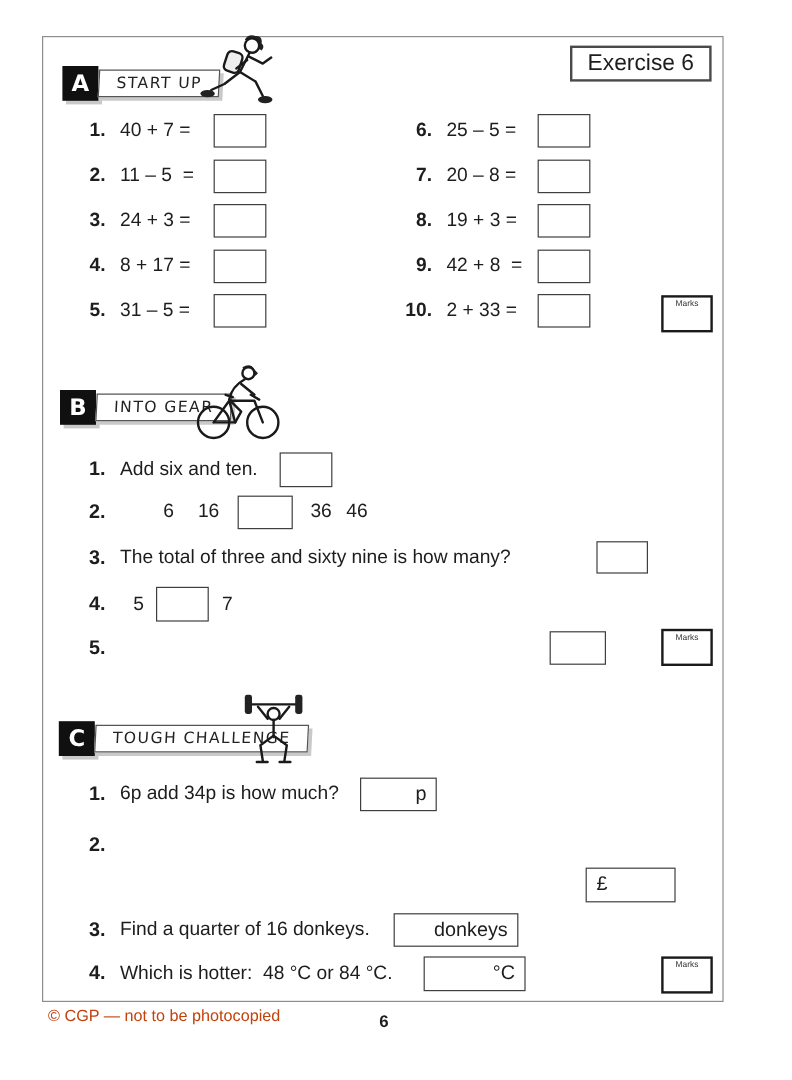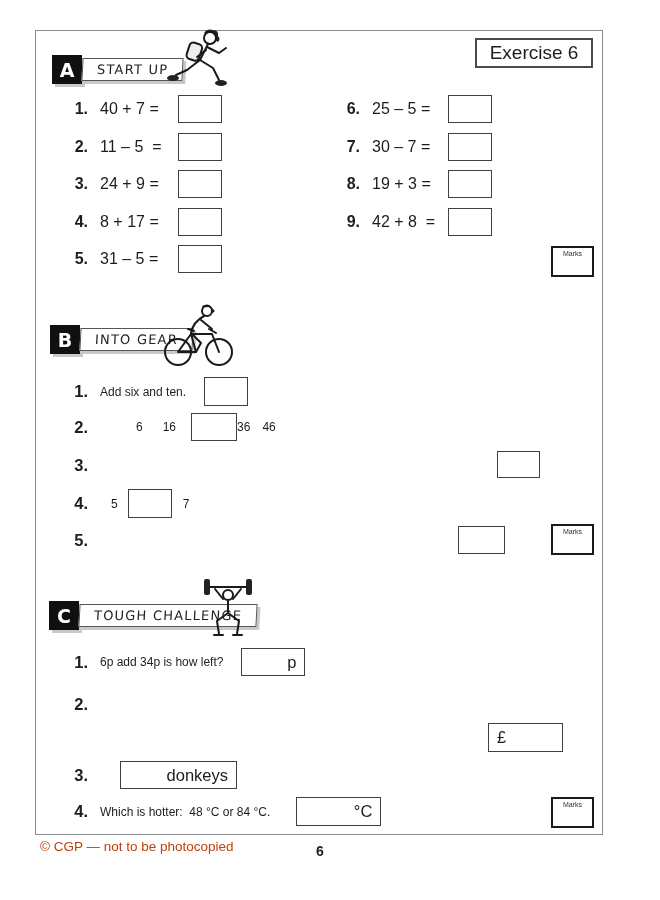--- a/index.html
+++ b/index.html
@@ -40,21 +40,21 @@
     display: flex; align-items: center; padding: 0 14px;
     font-size: 13px; letter-spacing: 1.2px; color: #222;
     box-shadow: 3px 3px 0 #c9c9c9;
     transform: skewX(-3deg);
     font-family: "DejaVu Sans", sans-serif; white-space: pre;
   }
 
   
   .q-row { display: flex; align-items: center; min-height: 28px; }
   .q-num { font-weight: bold; font-size: 16.5px; width: 30px; text-align: right; margin-right: 12px; flex: none; }
-  .q-text { font-size: 12px; white-space: pre; }
+  .q-text { font-size: 16px; white-space: pre; }
   .a-col .q-num { font-size: 16px; }
   .a-expr { font-size: 16px; white-space: pre; width: 78px; }
   .a-col .q-row { margin-bottom: 9.5px; height: 28px; }
   .a-col-right .q-num { width: 34px; }
   .a-col-right .a-expr { width: 76px; }
 
   .ans-box {
     border: 1.5px solid #3f3f3f; background: #fff;
     width: 44px; height: 28px; flex: none;
     display: flex; align-items: center; font-size: 16.5px;
@@ -106,21 +106,21 @@
     <span class="a-expr">40 + 7 =</span>
     <span class="ans-box"></span>
   </div>
   <div class="q-row">
     <span class="q-num">2.</span>
     <span class="a-expr">11 – 5  =</span>
     <span class="ans-box"></span>
   </div>
   <div class="q-row">
     <span class="q-num">3.</span>
-    <span class="a-expr">24 + 9 =</span>
+    <span class="a-expr">24 + 3 =</span>
     <span class="ans-box"></span>
   </div>
   <div class="q-row">
     <span class="q-num">4.</span>
     <span class="a-expr">8 + 17 =</span>
     <span class="ans-box"></span>
   </div>
   <div class="q-row">
     <span class="q-num">5.</span>
     <span class="a-expr">31 – 5 =</span>
@@ -129,31 +129,36 @@
 </div>
 
 <div class="abs a-col a-col-right" style="left:326px; top:95px;">
   <div class="q-row">
     <span class="q-num">6.</span>
     <span class="a-expr">25 – 5 =</span>
     <span class="ans-box"></span>
   </div>
   <div class="q-row">
     <span class="q-num">7.</span>
-    <span class="a-expr">30 – 7 =</span>
+    <span class="a-expr">20 – 8 =</span>
     <span class="ans-box"></span>
   </div>
   <div class="q-row">
     <span class="q-num">8.</span>
     <span class="a-expr">19 + 3 =</span>
     <span class="ans-box"></span>
   </div>
   <div class="q-row">
     <span class="q-num">9.</span>
     <span class="a-expr">42 + 8  =</span>
+    <span class="ans-box"></span>
+  </div>
+  <div class="q-row">
+    <span class="q-num">10.</span>
+    <span class="a-expr">2 + 33 =</span>
     <span class="ans-box"></span>
   </div>
 </div>
 
 <div class="abs marks-box" style="left:551px; top:246px;">
   <span>Marks</span>
 </div>
 
 <div class="abs sec-letter" style="left:50px; top:325px;">B</div>
 <div class="abs sec-label" style="left:80px; top:328px;">INTO GEAR</div>
@@ -175,26 +180,27 @@
   <span class="q-num">1.</span>
   <span class="q-text">Add six and ten.</span>
   <span class="ans-box" style="margin-left:18px; height:29px;"></span>
 </div>
 
 <div class="abs q-row" style="left:58px; top:413px;">
   <span class="q-num">2.</span>
   <span class="q-text" style="margin-left:36px;">6</span>
   <span class="q-text" style="margin-left:20px;">16</span>
   <span class="ans-box" style="margin-left:15px; width:46px;"></span>
-  <span class="q-text" style="">36</span>
+  <span class="q-text" style="margin-left:15px;">36</span>
   <span class="q-text" style="margin-left:12px;">46</span>
 </div>
 
 <div class="abs q-row" style="left:58px; top:451px;">
   <span class="q-num">3.</span>
+  <span class="q-text">The total of three and sixty nine is how many?</span>
 </div>
 <span class="abs ans-box" style="left:497px; top:451px; width:43px; height:27px;"></span>
 
 <div class="abs q-row" style="left:58px; top:489px;">
   <span class="q-num">4.</span>
   <span class="q-text" style="margin-left:11px;">5</span>
   <span class="ans-box" style="margin-left:10px; height:29px;"></span>
   <span class="q-text" style="margin-left:11px;">7</span>
 </div>
 
@@ -217,36 +223,37 @@
     <path d="M13 13 L21 23 M39 13 L31 23"></path>
     <circle cx="26" cy="19" r="5" fill="#fff"></circle>
     <path d="M26 24 L26 37"></path>
     <path d="M26 37 L15 45 L17 58 M26 37 L37 45 L35 58"></path>
     <path d="M12 59 h9 M31 59 h9"></path>
   </g>
 </svg>
 
 <div class="abs q-row" style="left:58px; top:648px;">
   <span class="q-num">1.</span>
-  <span class="q-text">6p add 34p is how left?</span>
+  <span class="q-text">6p add 34p is how much?</span>
   <span class="ans-box unit-right" style="margin-left:18px; width:64px;">
     <span>p</span>
   </span>
 </div>
 
 <div class="abs q-row" style="left:58px; top:690px;">
   <span class="q-num">2.</span>
 </div>
 <span class="abs ans-box unit-left" style="left:488px; top:723px; width:75px; height:29px;">
   <span>£</span>
 </span>
 
 <div class="abs q-row" style="left:58px; top:761px;">
   <span class="q-num">3.</span>
-  <span class="ans-box unit-right" style="margin-left:20px; width:117px;">
+  <span class="q-text">Find a quarter of 16 donkeys.</span>
+  <span class="ans-box unit-right" style="margin-left:20px; width:104px;">
     <span>donkeys</span>
   </span>
 </div>
 
 <div class="abs q-row" style="left:58px; top:797px;">
   <span class="q-num">4.</span>
   <span class="q-text">Which is hotter:  48 °C or 84 °C.</span>
   <span class="ans-box unit-right" style="margin-left:26px; width:85px; height:29px;">
     <span>°C</span>
   </span>

